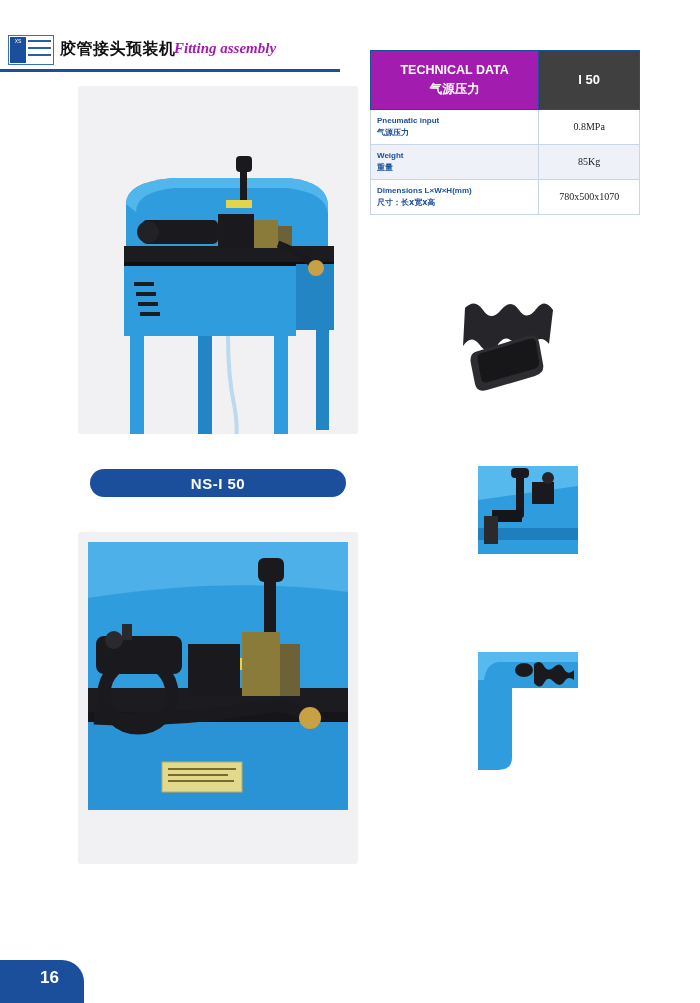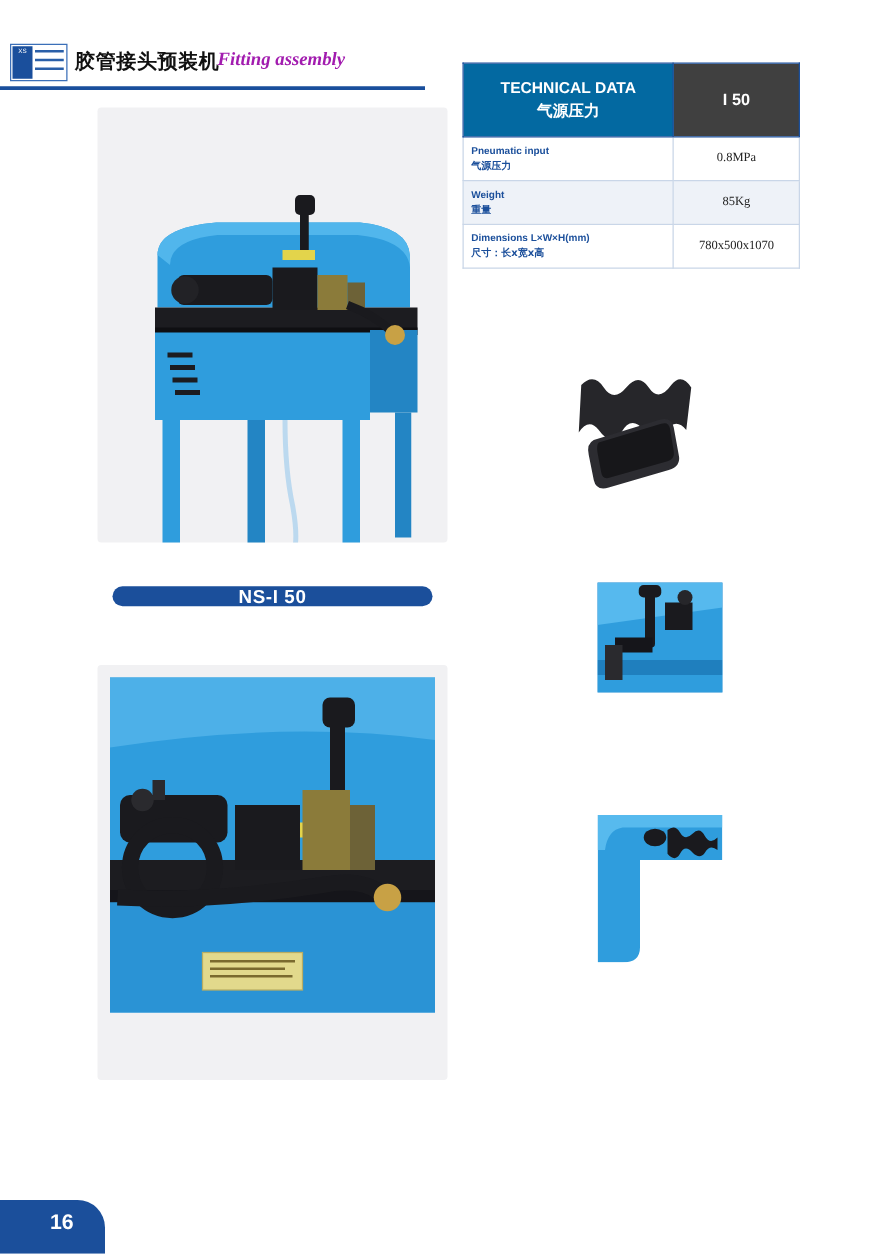--- a/index.html
+++ b/index.html
@@ -57,21 +57,21 @@
     font-family:"Liberation Serif", serif;
   }
 
   
   .spec-table{
     position:absolute;left:370px;top:50px;width:270px;
     border-collapse:collapse;
     table-layout:fixed;
   }
   .spec-table th.head-left{
-    background:#0369a1;color:#fff;
+    background:#a21caf;color:#fff;
     font-size:12.5px;font-weight:bold;
     padding:10px 4px;line-height:1.5;
     width:62%;
     border:1px solid #1b4f9b;
     text-align:center;
   }
   .spec-table th.head-right{
     background:#404040;color:#fff;
     font-size:13px;font-weight:bold;
     border:1px solid #1b4f9b;
@@ -98,21 +98,21 @@
   }
 
   
   .panel{
     position:absolute;background:#f1f1f3;border-radius:3px;
   }
   #machine-panel-top{ left:78px; top:86px; width:280px; height:348px; }
   #machine-panel-bottom{ left:78px; top:532px; width:280px; height:332px; }
 
   .model-badge{
-    position:absolute;left:90px;top:469px;width:256px;height:16px;
+    position:absolute;left:90px;top:469px;width:256px;height:28px;
     background:#1b4f9b;border-radius:14px;
     color:#fff;font-size:15px;font-weight:bold;
     display:flex;align-items:center;justify-content:center;
     letter-spacing:0.5px;
   }
 
   
   .page-footer{
     position:absolute;left:0;top:960px;width:84px;height:43px;
     background:#1b4f9b;

